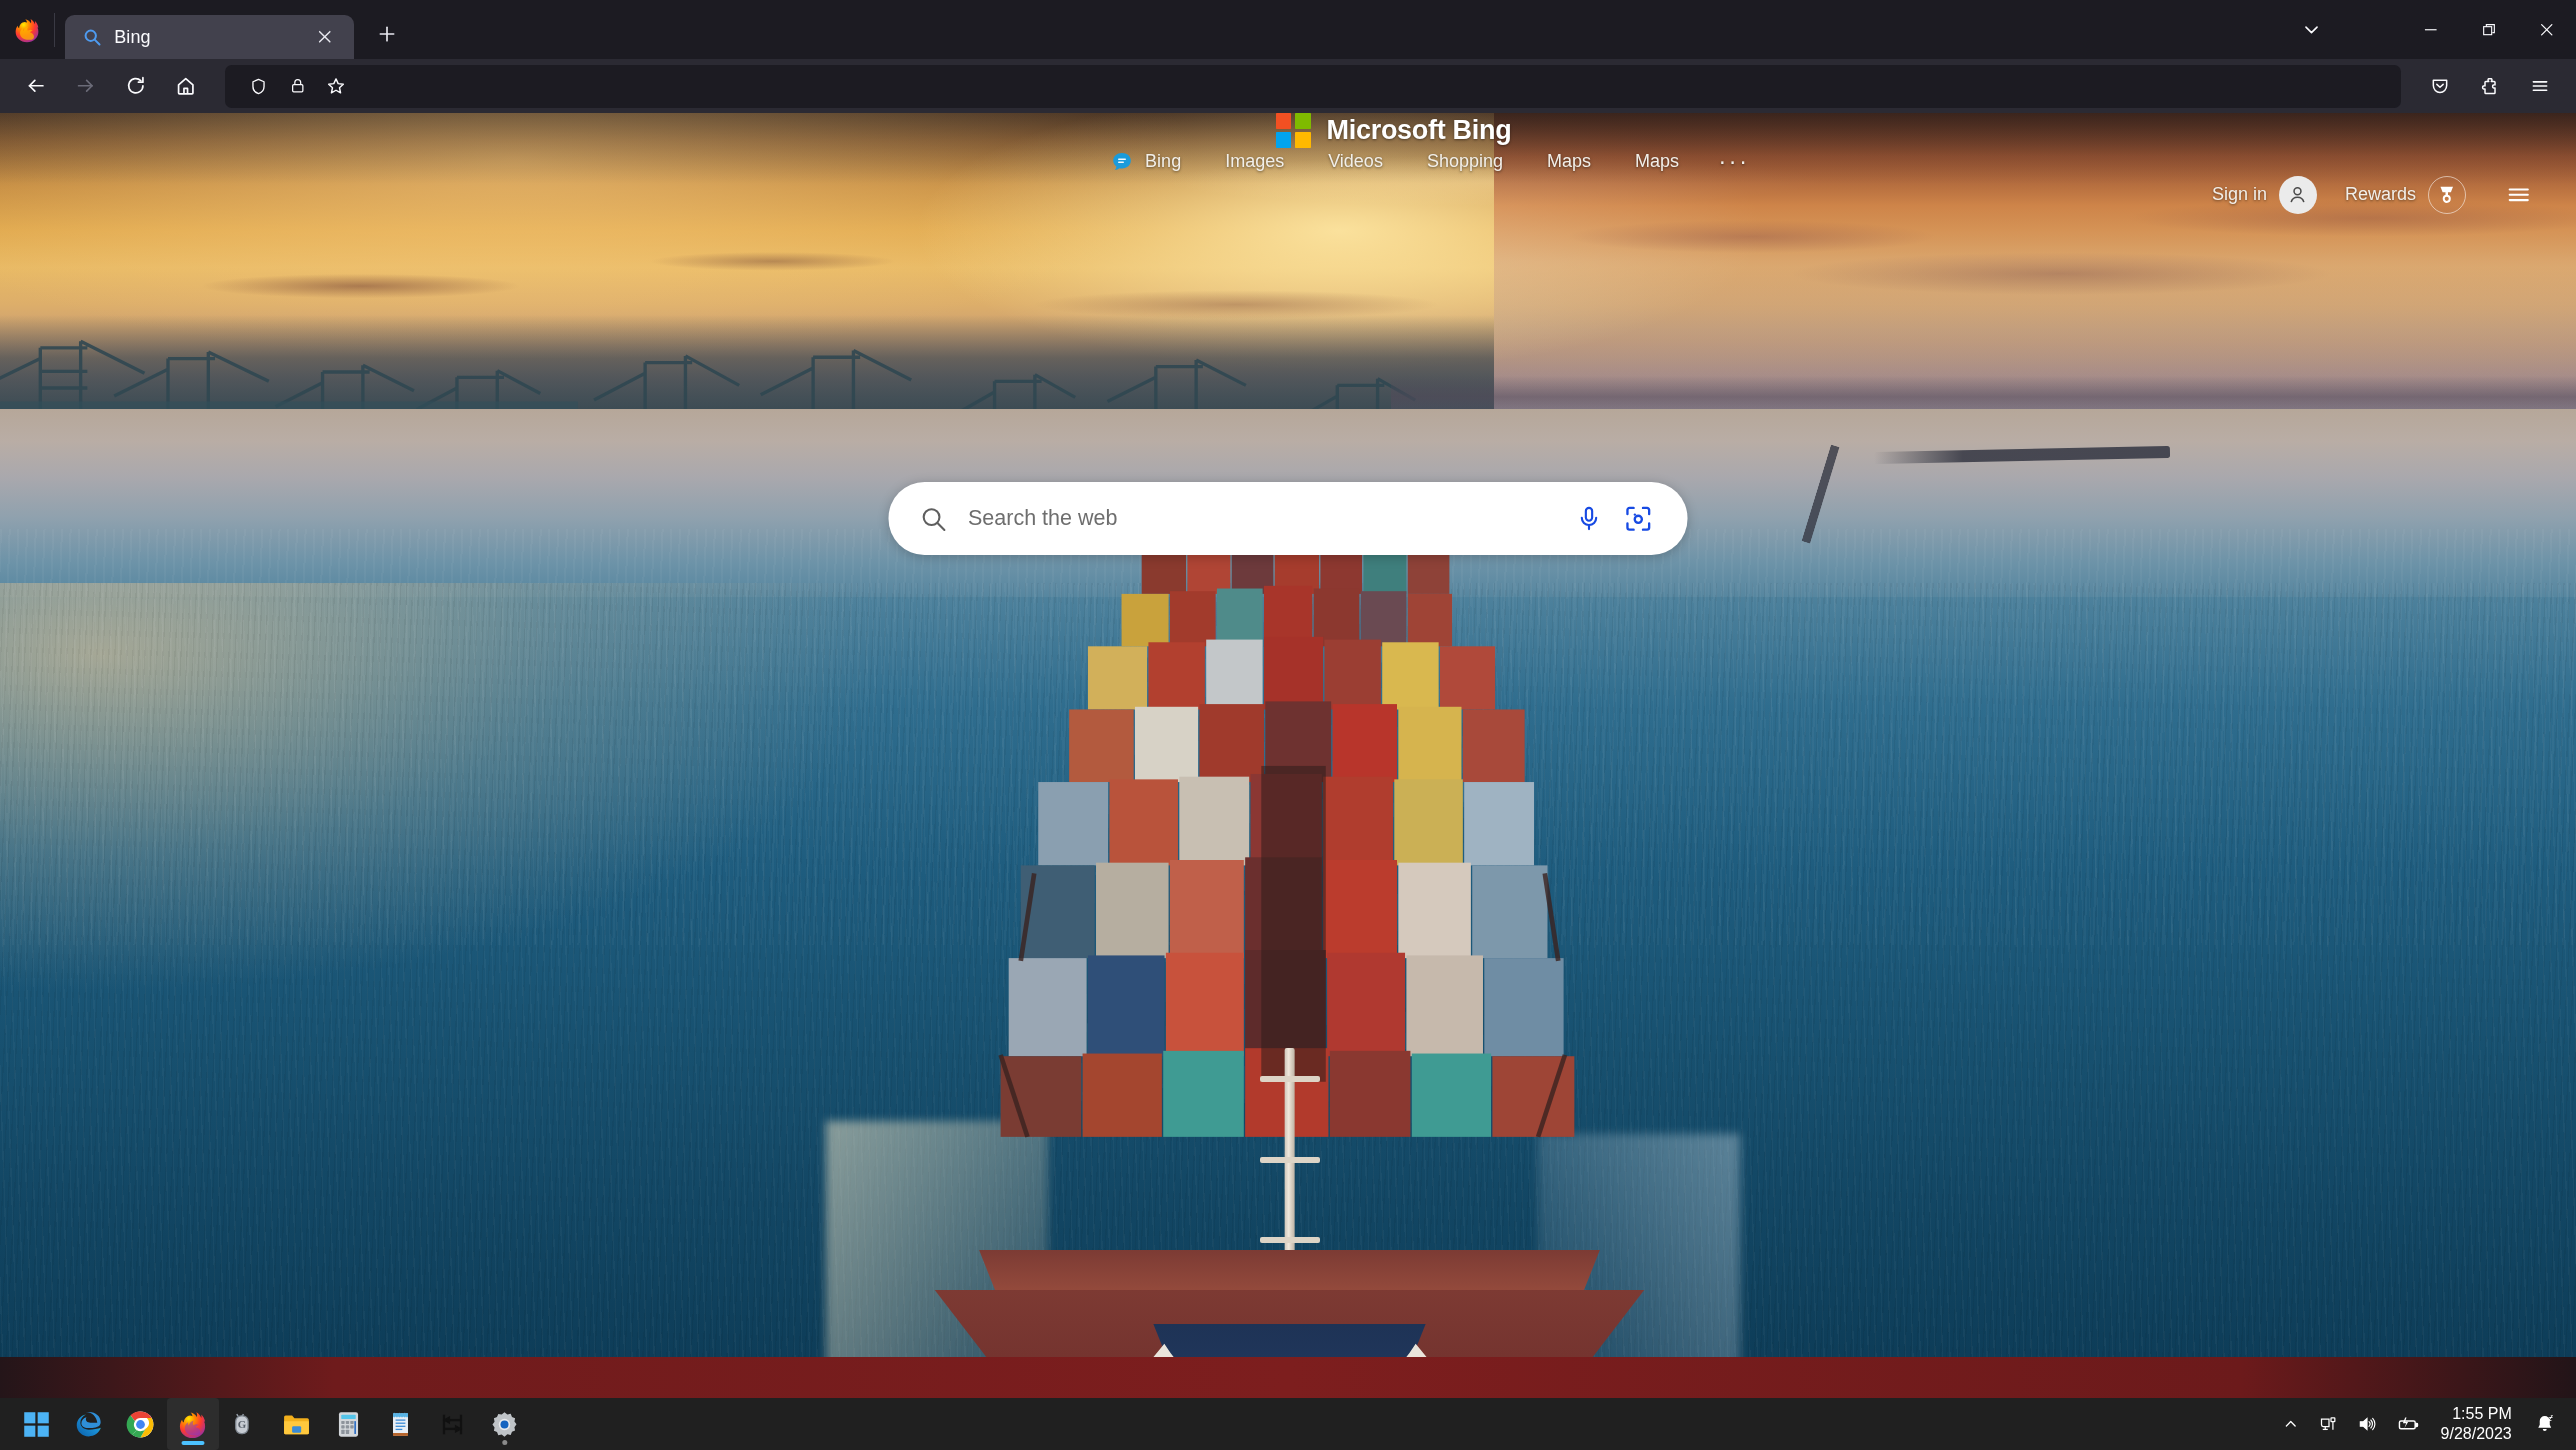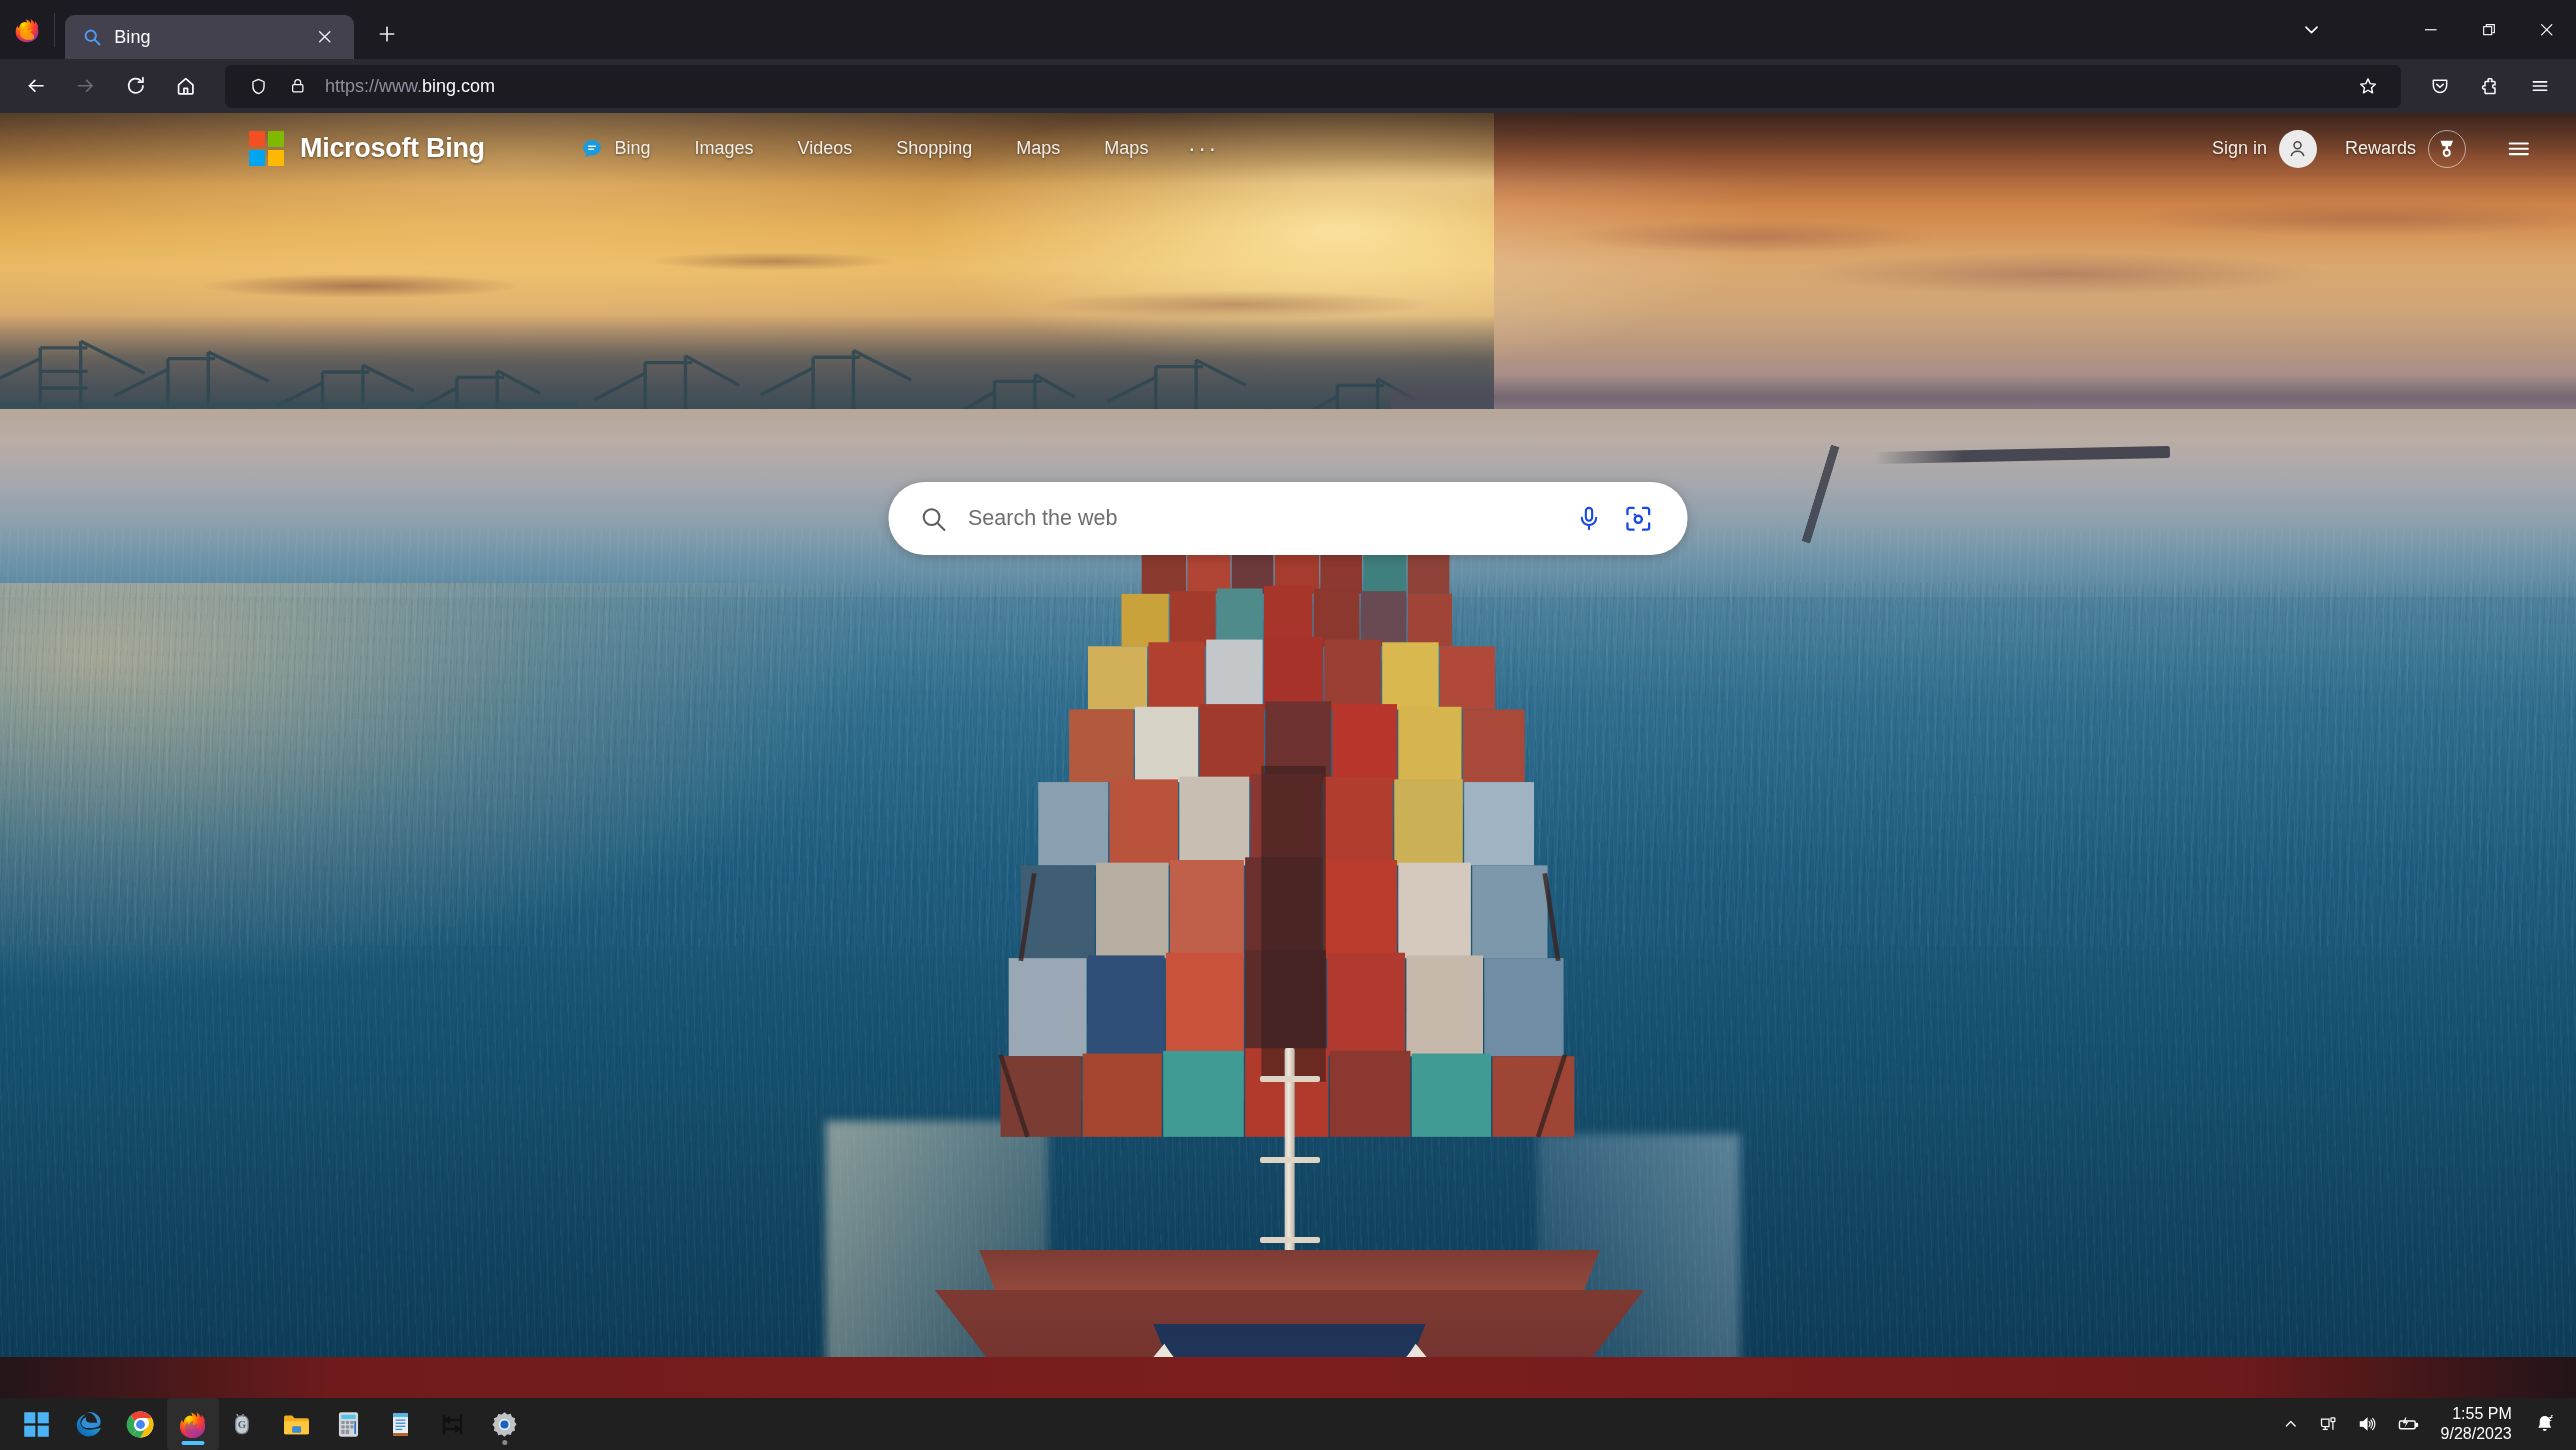--- a/index.html
+++ b/index.html
@@ -209,20 +209,21 @@
   .bottom-band {
     position:absolute; left:0; bottom:0; width:100%; height:42px;
     background:linear-gradient(to right, #241519 0%, #6f1b1c 13%, #7d1e1e 50%, #6c1a1b 87%, #221418 100%);
   }
 
   
   .bing-header {
     position:absolute; left:0; top:0; width:100%; height:71px;
     display:flex; align-items:center; padding:0 38px 0 249px;
     background:linear-gradient(to bottom, rgba(30,22,16,.30), rgba(30,22,16,0));
+    flex-direction:column;
   }
   .bing-logo { display:flex; align-items:center; gap:16px; flex:0 0 auto; }
   .ms-squares { width:35px; height:35px; display:grid; grid-template-columns:1fr 1fr; grid-template-rows:1fr 1fr; gap:3.4px; }
   .ms-squares i { display:block; border-radius:0.7px; }
   .bing-wordmark { color:#fff; font-size:27px; font-weight:600; letter-spacing:-0.3px; text-shadow:0 0.7px 2.7px rgba(0,0,0,.45); }
   .bing-nav { display:flex; align-items:center; gap:0; margin-left:73px; }
   .bing-nav-item {
     color:#f2efe9; font-size:18px; padding:0 22px; white-space:nowrap;
     text-shadow:0 0.7px 2.7px rgba(0,0,0,.5); display:flex; align-items:center; gap:10.7px;
   }
@@ -385,21 +386,20 @@
         <svg width="19" height="19" viewBox="0 0 24 24" stroke="#fbfbfe" stroke-width="1.7" fill="none" stroke-linejoin="round">
           <path d="M12 3l7 3v6c0 4.5-3 7.8-7 9-4-1.2-7-4.5-7-9V6z"></path>
         </svg>
       </span>
       <span class="url-icon">
         <svg width="17.5" height="17.5" viewBox="0 0 24 24" stroke="#fbfbfe" stroke-width="1.7" fill="none">
           <rect x="5" y="10.5" width="14" height="10" rx="1.5"></rect>
             <path d="M8 10.5V7.5a4 4 0 0 1 8 0v3"></path>
         </svg>
       </span>
-      <span class="url-text"><span>https://www.</span><b>bing.com</b></span>
       <span class="star-btn">
         <svg width="20" height="20" viewBox="0 0 24 24" stroke="#fbfbfe" stroke-width="1.7" fill="none" stroke-linejoin="round">
           <polygon points="12,3.5 14.6,9.2 20.8,9.9 16.2,14.1 17.5,20.2 12,17.1 6.5,20.2 7.8,14.1 3.2,9.9 9.4,9.2"></polygon>
         </svg>
       </span>
     </div>
 
     <div class="tool-btn">
       <svg width="20" height="20" viewBox="0 0 24 24" stroke="#fbfbfe" stroke-width="1.8" fill="none" stroke-linecap="round" stroke-linejoin="round">
         <path d="M4 5h16v6.5c0 4.5-3.6 8.2-8 8.2S4 16 4 11.5z"></path>

